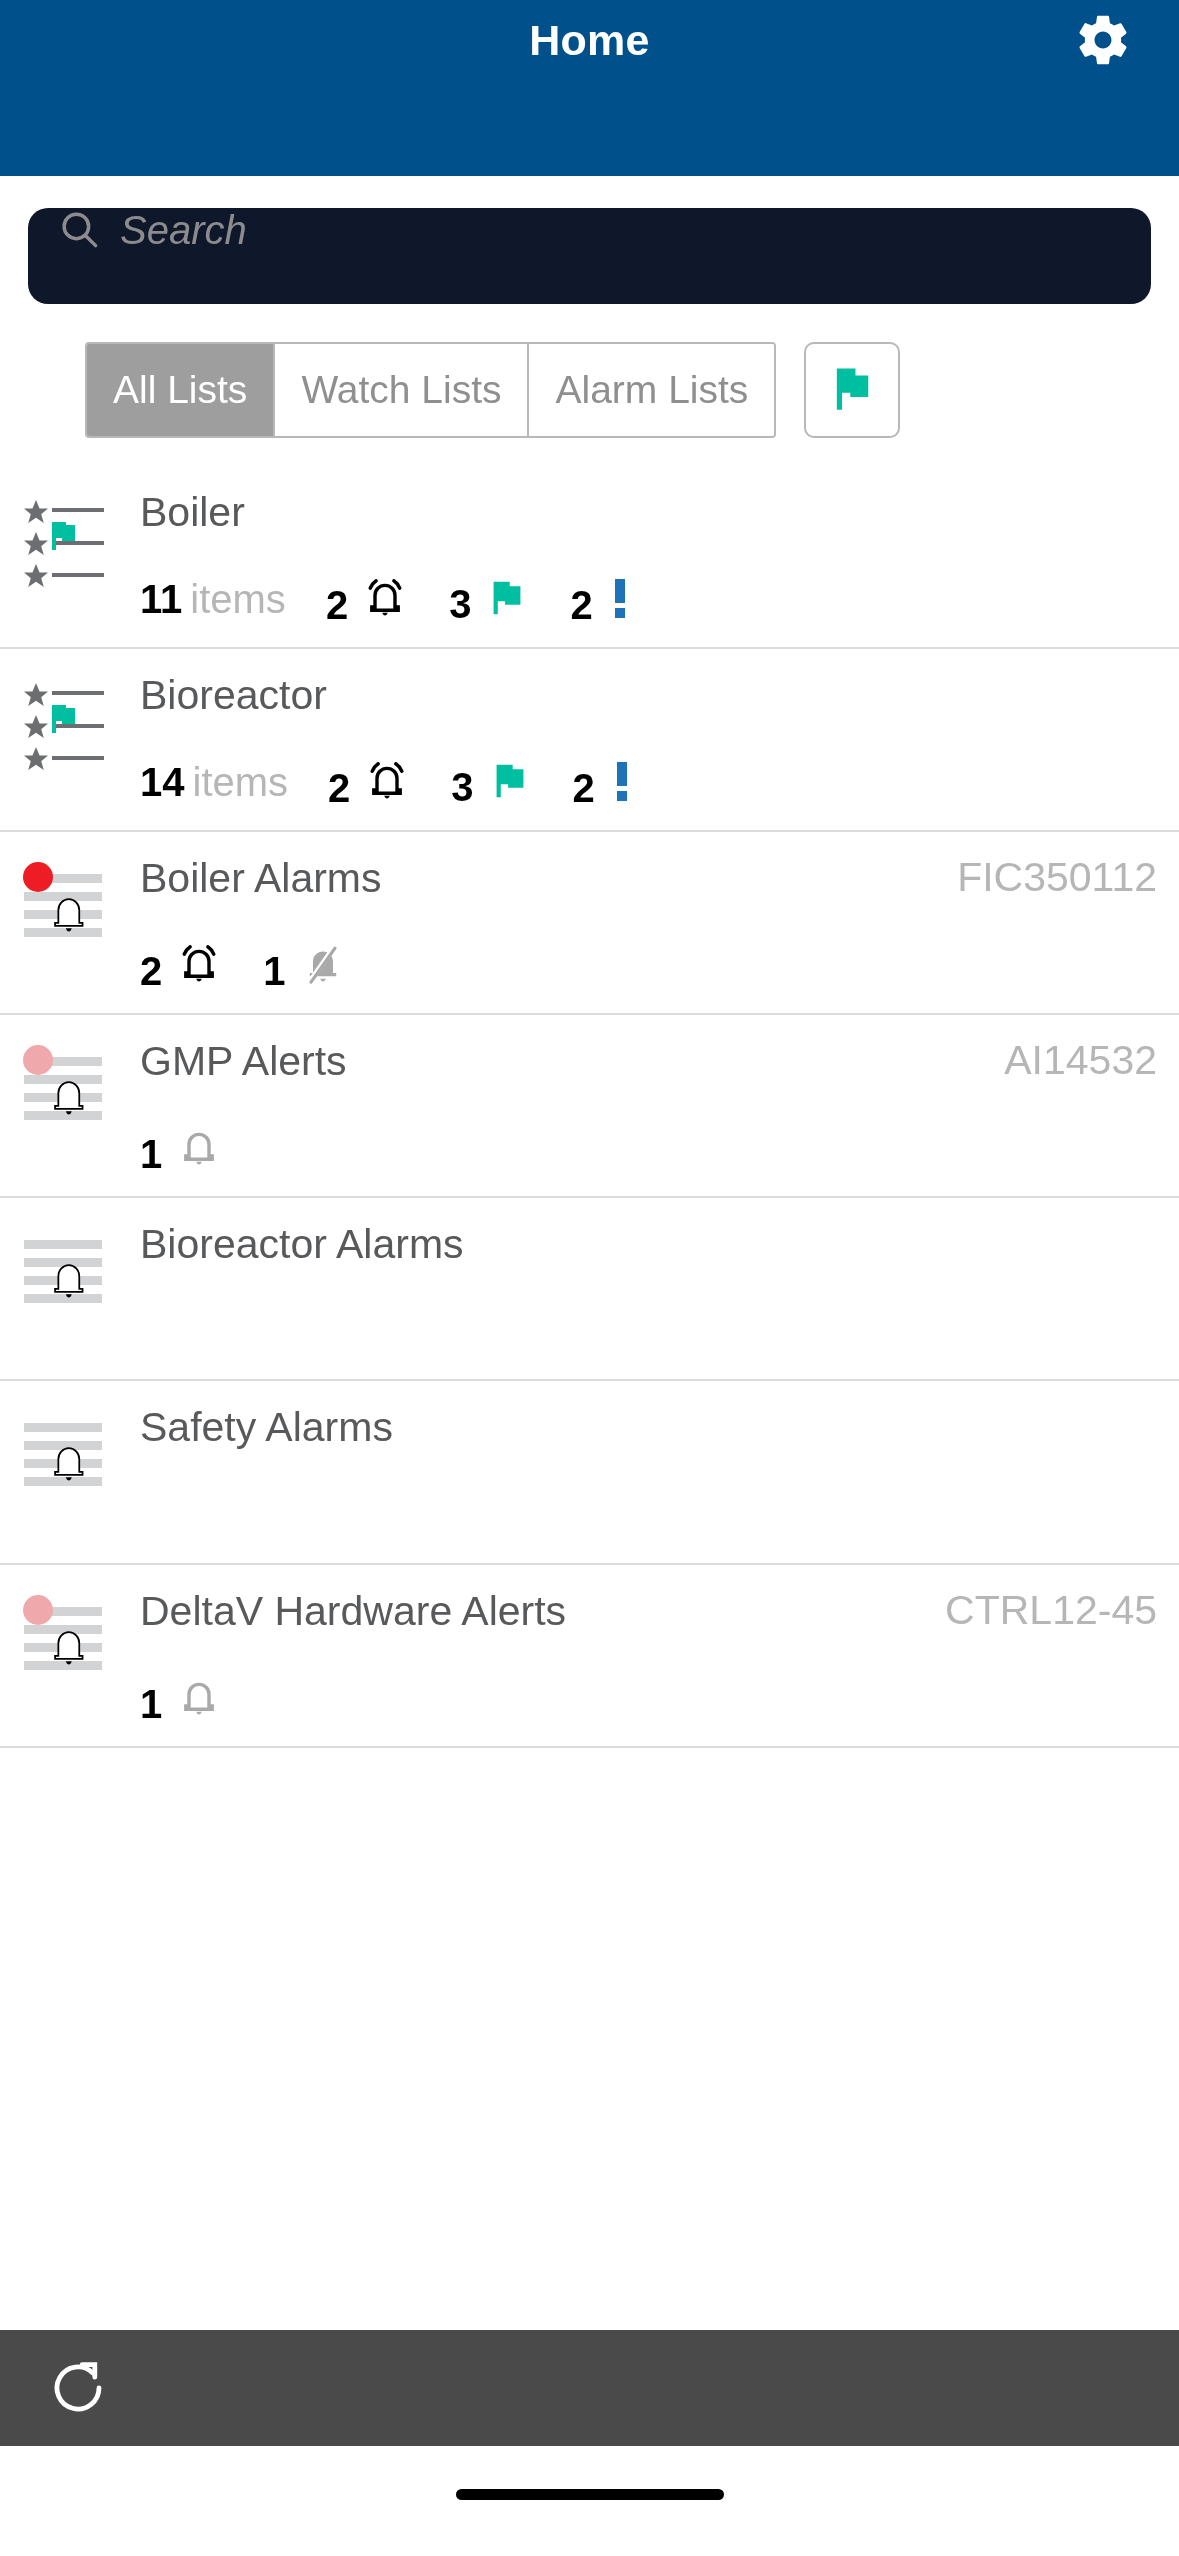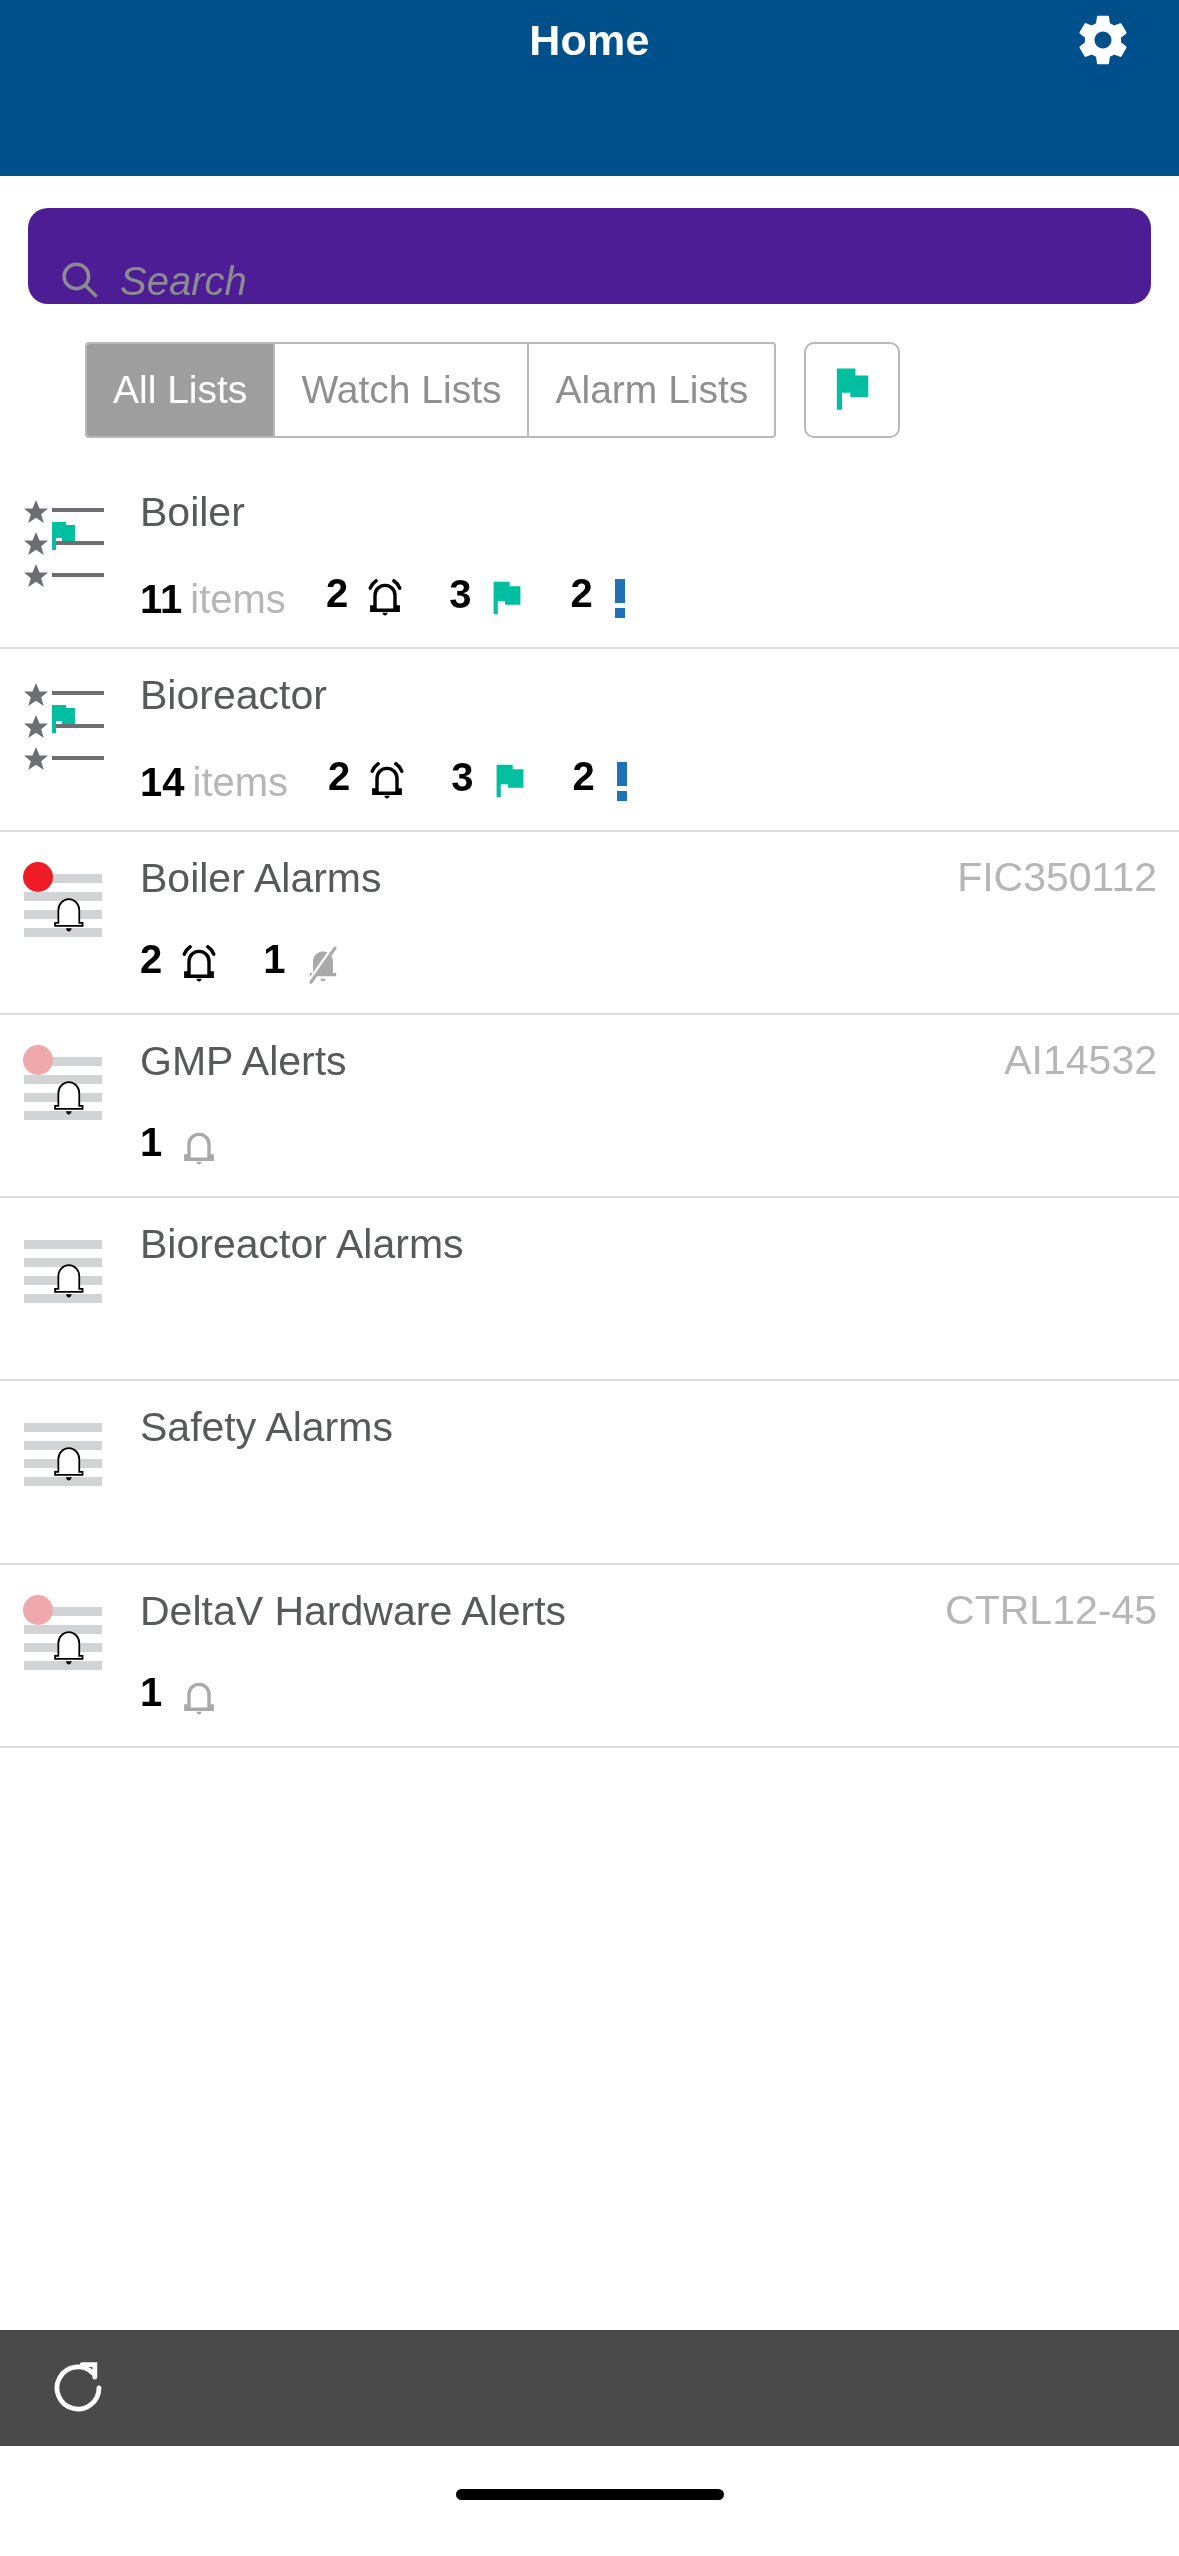--- a/index.html
+++ b/index.html
@@ -96,25 +96,25 @@
     top:50%;
     transform:translateY(-50%);
     width:64px; height:64px;
     display:flex; align-items:center; justify-content:center;
     cursor:pointer;
   }
 
   
   .search-wrap { padding:32px 28px 0 28px; }
   .search-box {
-    background:#4c1d95;
+    background:#0f172a;
     border-radius:20px;
     height:96px;
     display:flex;
-    align-items:flex-end;
+    align-items:flex-start;
     padding:0 30px;
     gap:20px;
   }
   .search-placeholder {
     color:#8c8c8e;
     font-size:40px;
     font-style:italic;
   }
 
   
@@ -209,21 +209,21 @@
   .badges {
     display:flex;
     align-items:center;
     gap:0;
     margin-top:34px;
     padding-left:8px;
     min-height:60px;
   }
   .badge {
     display:flex;
-    align-items:flex-start;
+    align-items:flex-end;
     gap:13px;
     margin-right:40px;
   }
   .badge .num {
     font-size:40px;
     font-weight:700;
     color:#000000;
     line-height:1;
   }
   .badge .unit {

